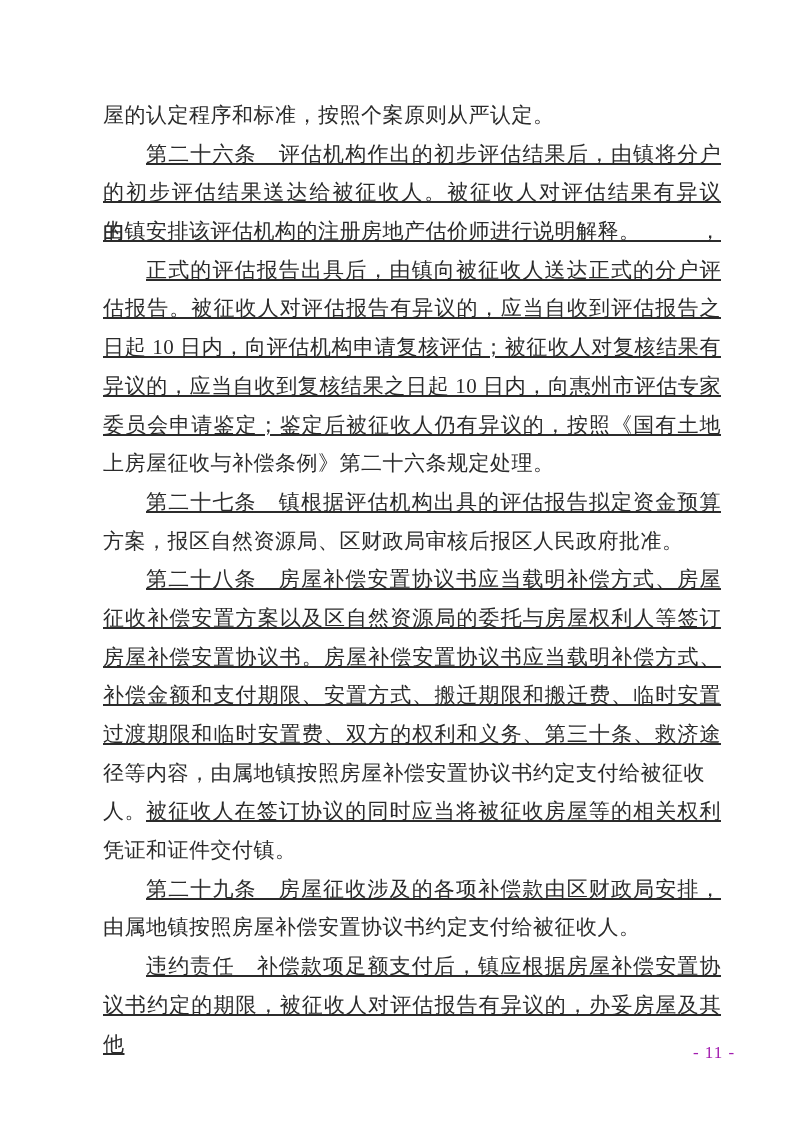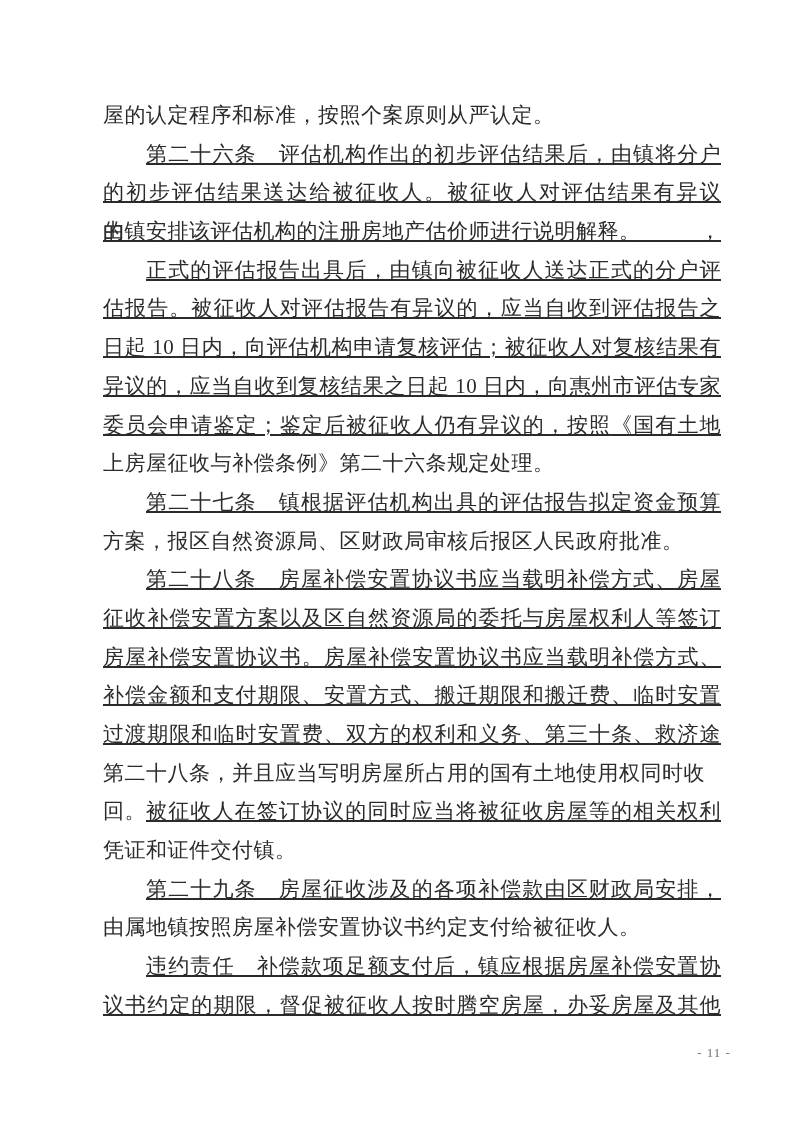--- a/index.html
+++ b/index.html
@@ -40,25 +40,25 @@
     text-decoration: underline;
   }
   .line.indent {
     text-indent: 43px;
   }
   .page-number {
     position: absolute;
     left: 672px;
     top: 1044px;
     width: 60px;
-    font-size: 13px;
+    font-size: 17px;
     line-height: 18px;
     letter-spacing: 1px;
     text-align: center;
-    color: #737373;
+    color: #a21caf;
     font-family: "Liberation Serif", "DejaVu Serif", serif;
   }
 </style>
 </head>
 <body style="background: rgb(255, 255, 255);">
 
 <div class="page" style="background: rgb(255, 255, 255); color: rgb(43, 43, 43);">
   <div class="text-block">
       <div class="line">屋的认定程序和标准，按照个案原则从严认定。</div>
       <div class="line indent justify">第二十六条　评估机构作出的初步评估结果后，由镇将分户</div>
@@ -70,22 +70,22 @@
       <div class="line justify">异议的，应当自收到复核结果之日起 10 日内，向惠州市评估专家</div>
       <div class="line justify">委员会申请鉴定；鉴定后被征收人仍有异议的，按照《国有土地</div>
       <div class="line">上房屋征收与补偿条例》第二十六条规定处理。</div>
       <div class="line indent justify">第二十七条　镇根据评估机构出具的评估报告拟定资金预算</div>
       <div class="line">方案，报区自然资源局、区财政局审核后报区人民政府批准。</div>
       <div class="line indent justify">第二十八条　房屋补偿安置协议书应当载明补偿方式、房屋</div>
       <div class="line justify">征收补偿安置方案以及区自然资源局的委托与房屋权利人等签订</div>
       <div class="line justify">房屋补偿安置协议书。房屋补偿安置协议书应当载明补偿方式、</div>
       <div class="line justify">补偿金额和支付期限、安置方式、搬迁期限和搬迁费、临时安置</div>
       <div class="line justify">过渡期限和临时安置费、双方的权利和义务、第三十条、救济途</div>
-      <div class="line">第二十八条，并且应当写明房屋所占用的国有土地使用权同时收回。</div>
+      <div class="line">径等内容，由属地镇按照房屋补偿安置协议书约定支付给被征收人。</div>
       <div class="line indent justify">被征收人在签订协议的同时应当将被征收房屋等的相关权利</div>
       <div class="line">凭证和证件交付镇。</div>
       <div class="line indent justify">第二十九条　房屋征收涉及的各项补偿款由区财政局安排，</div>
       <div class="line">由属地镇按照房屋补偿安置协议书约定支付给被征收人。</div>
       <div class="line indent justify">违约责任　补偿款项足额支付后，镇应根据房屋补偿安置协</div>
-      <div class="line justify">议书约定的期限，督促被征收人按时腾空房屋，办妥房屋及其他</div>
+      <div class="line justify">议书约定的期限，被征收人对评估报告有异议的，办妥房屋及其他</div>
     </div>
   <div class="page-number">- 11 -</div>
 </div>
 
 </body></html>

